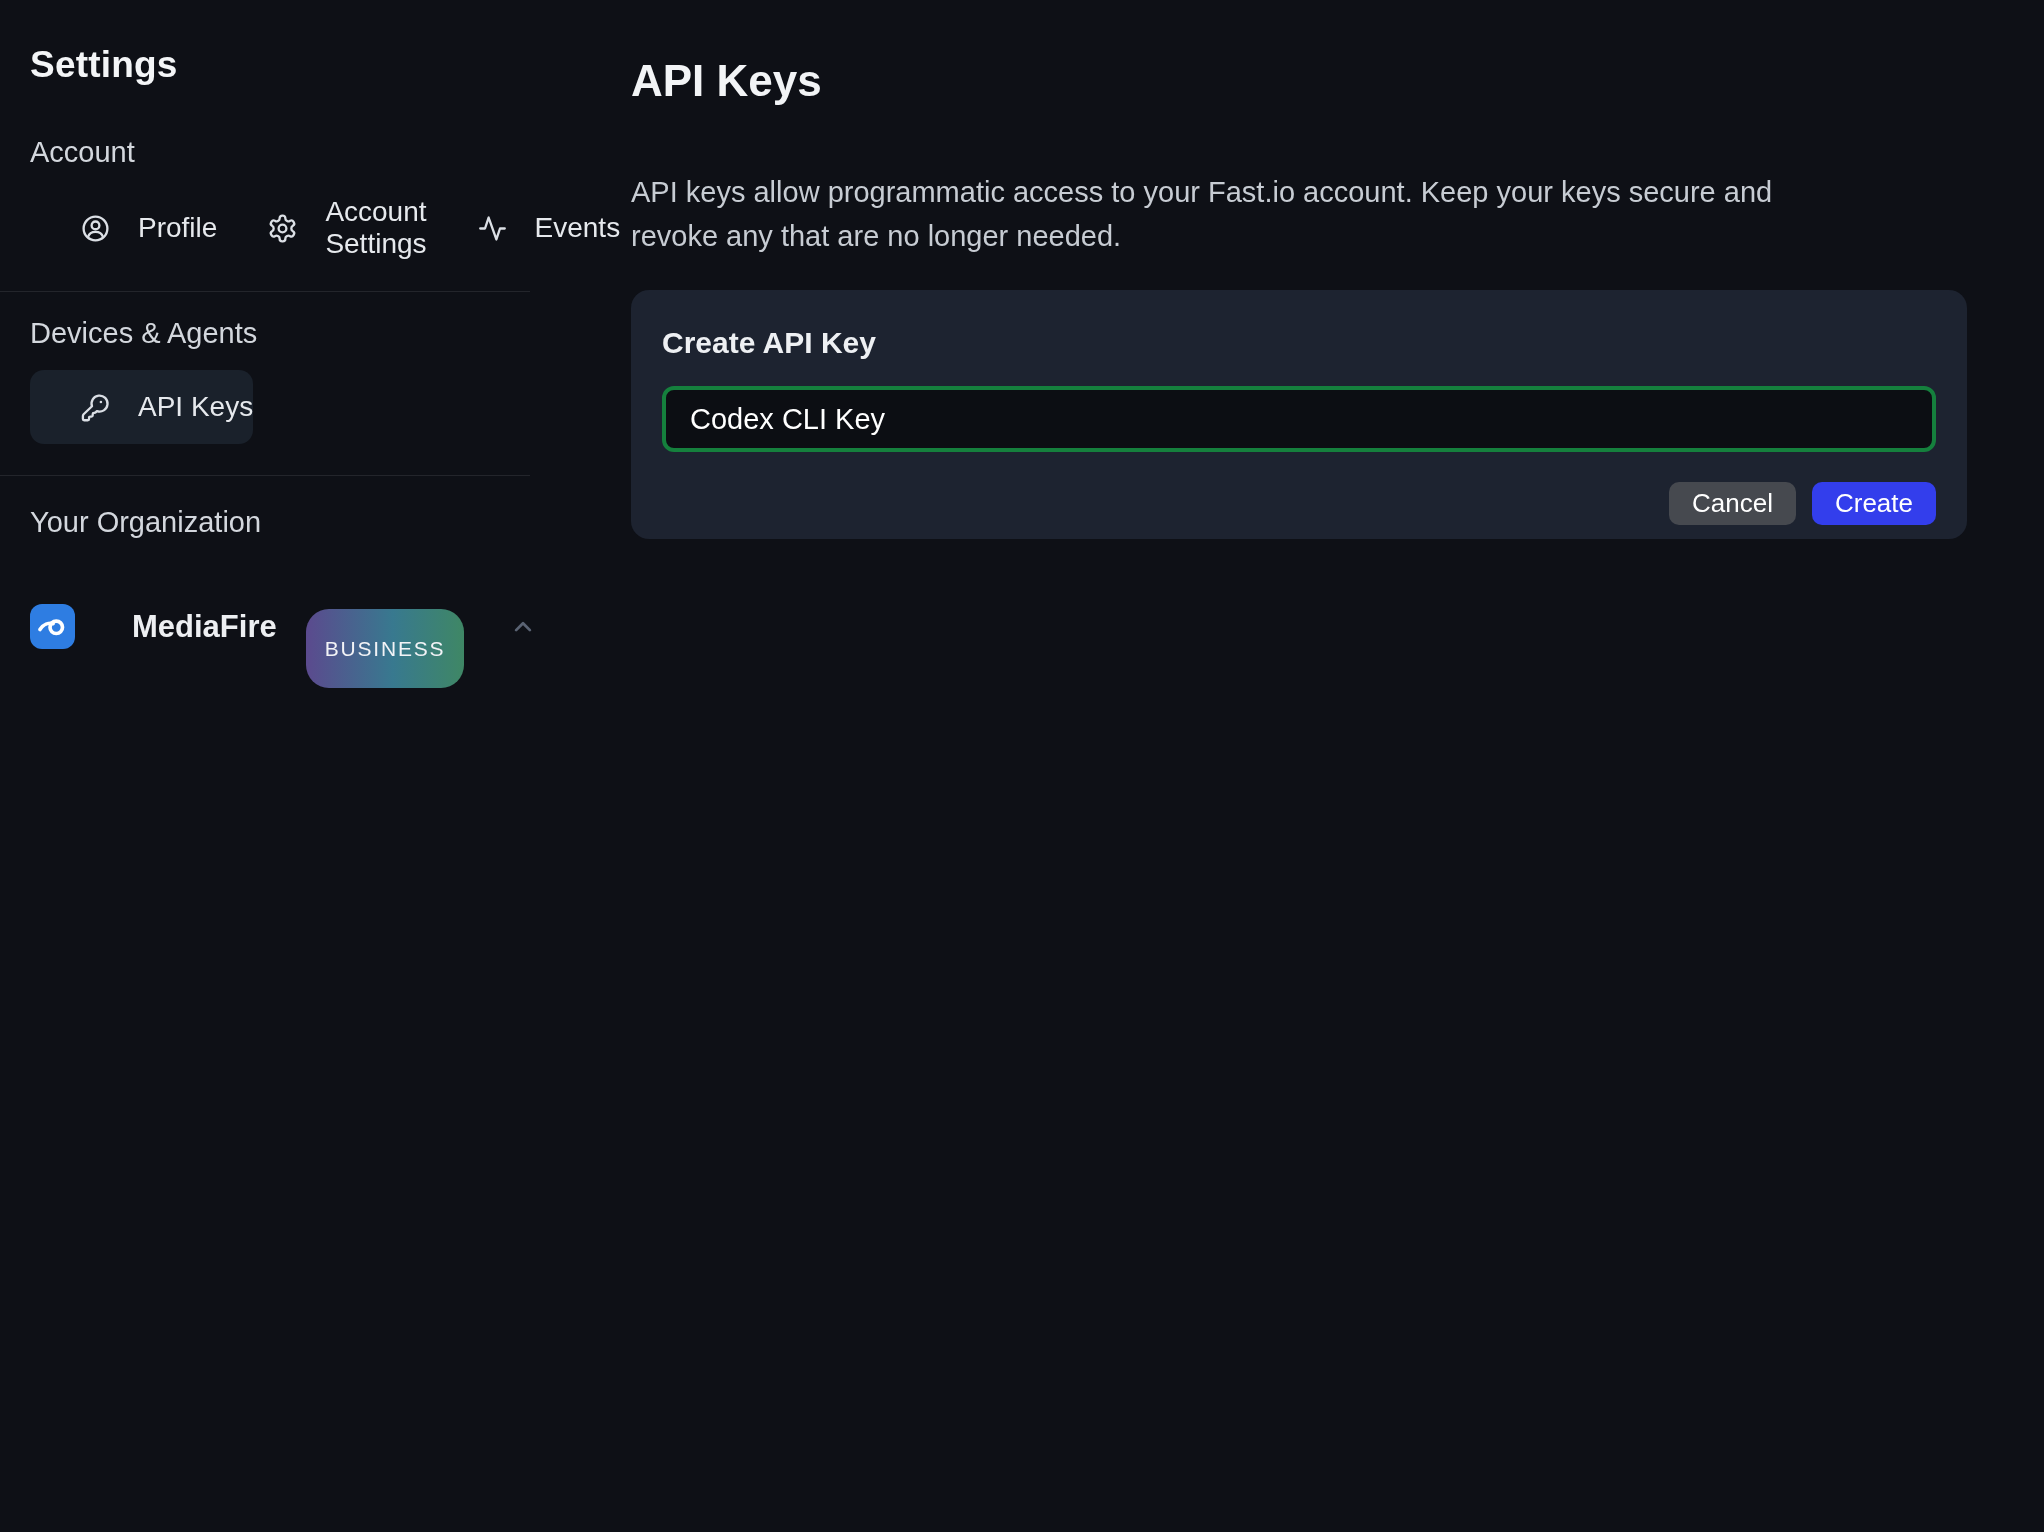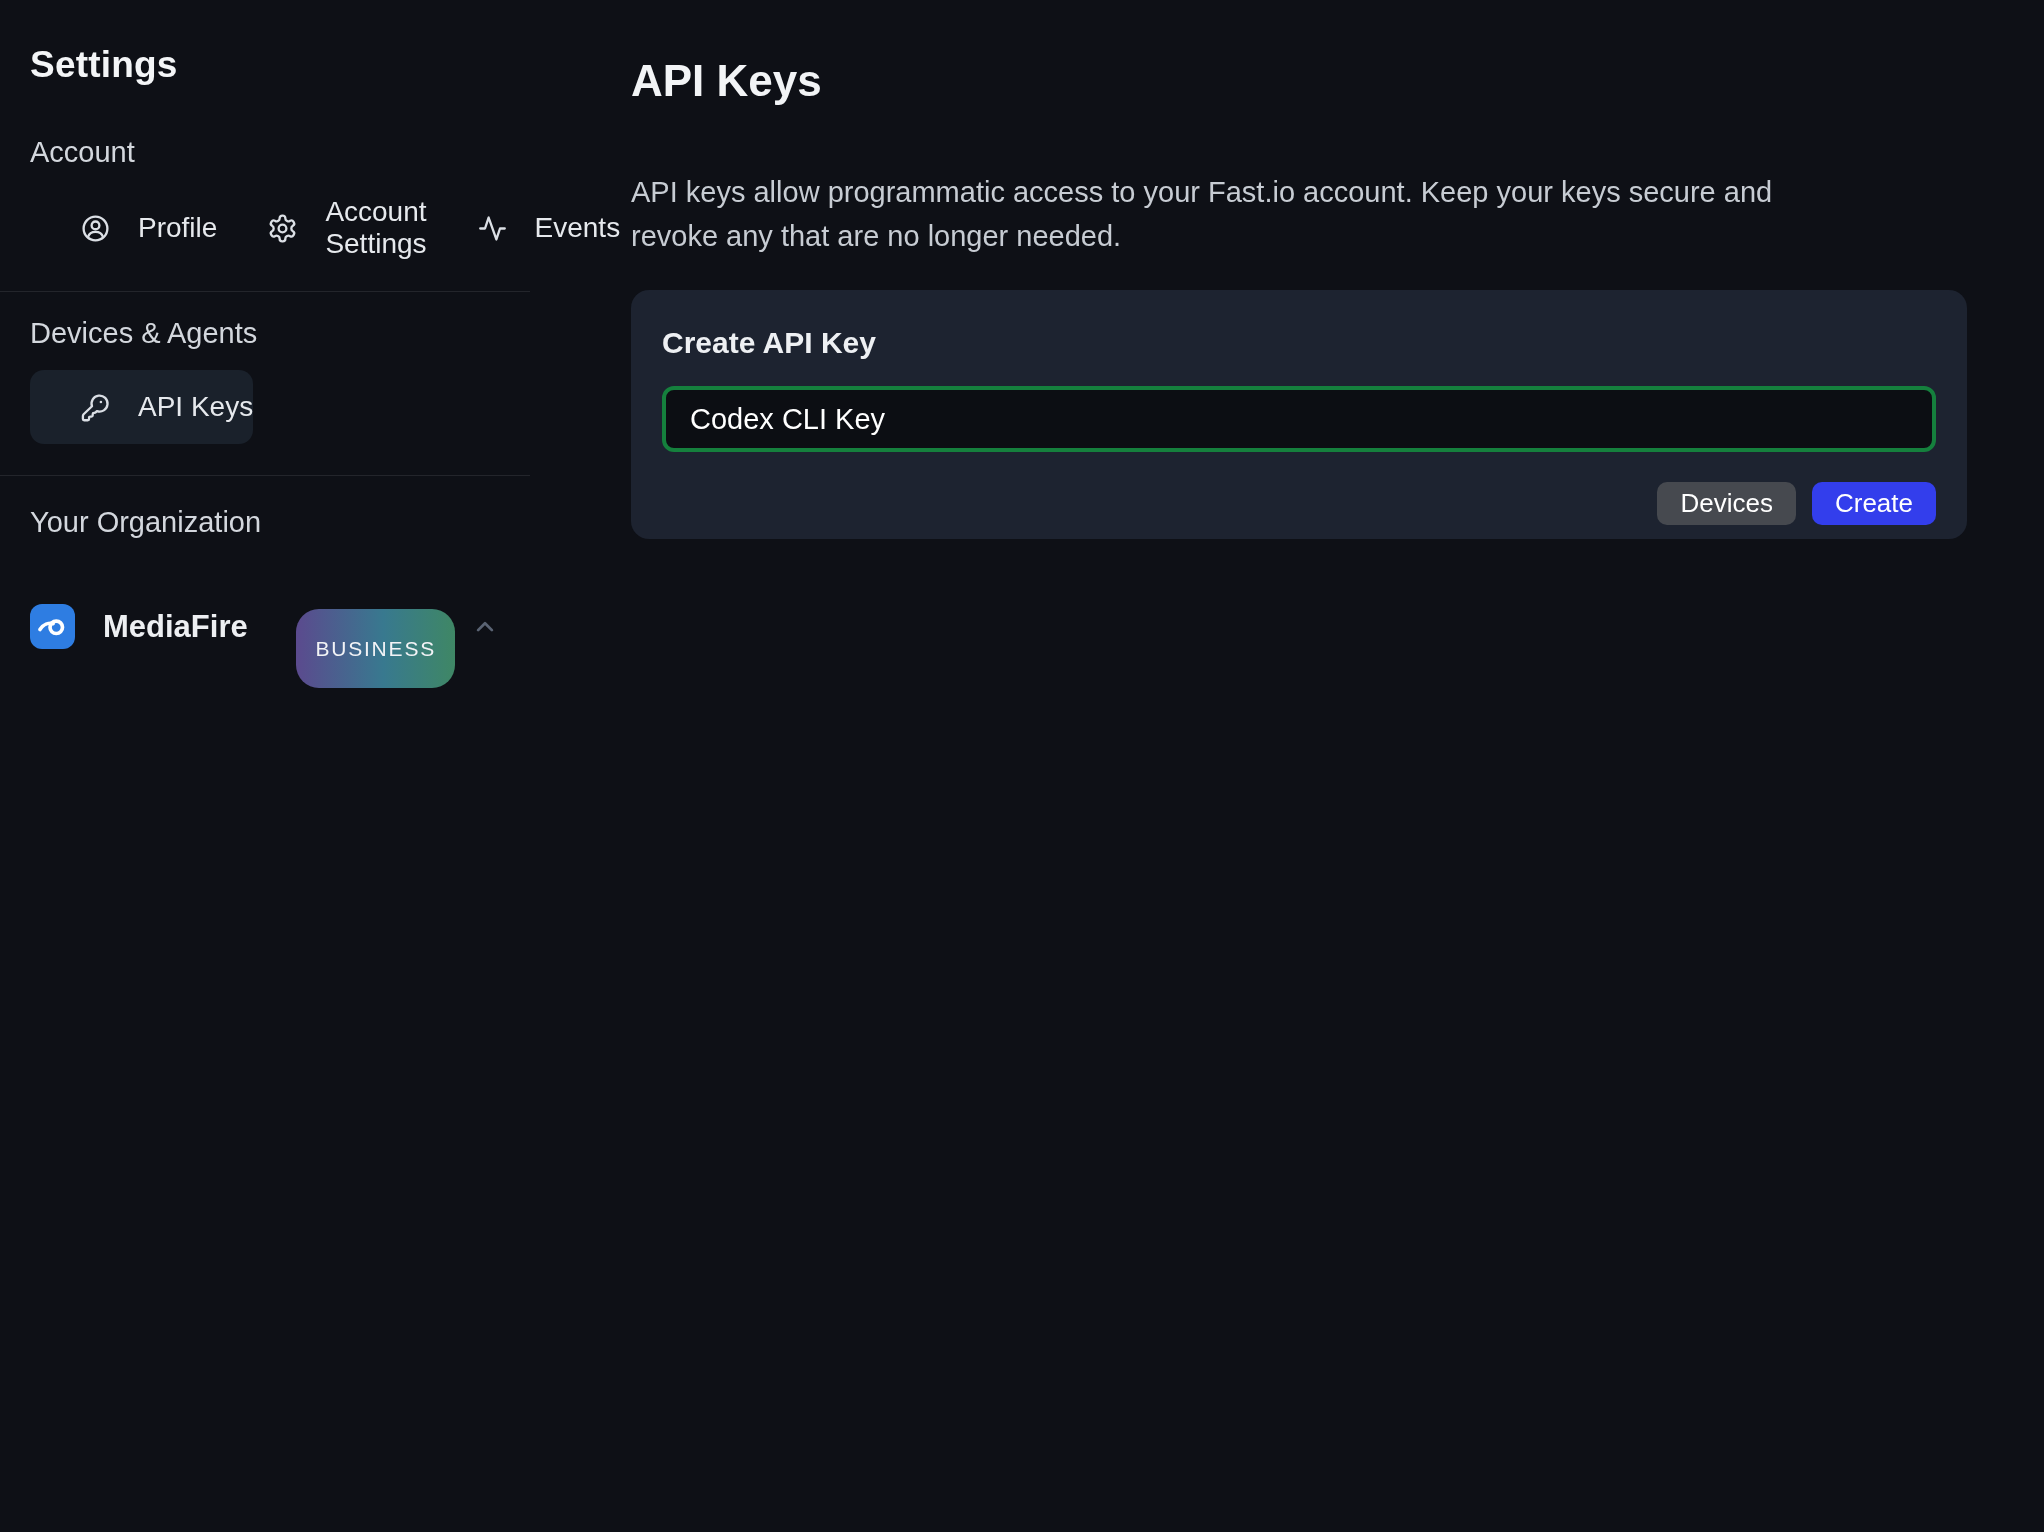--- a/index.html
+++ b/index.html
@@ -15,21 +15,21 @@
   .sb-section-label{margin-top:50px;font-size:29px;font-weight:400;color:#d3d7dd;}
   .sb-section-label.tight{margin-top:25px;}
   .sb-items{margin-top:22px;display:flex;flex-direction:row;}
   .sb-items.tight{margin-top:20px;}
   .sb-item{display:flex;align-items:center;height:74px;border-radius:14px;padding-left:50px;gap:27px;color:#e6e9ed;cursor:pointer;}
   .sb-item.selected{background:#1a212b;}
   .sb-item svg{width:31px;height:31px;flex:0 0 auto;color:#dbdfe5;}
   .sb-label{font-size:28px;}
   .sb-divider{height:1px;background:rgba(255,255,255,.09);margin:26px -30px 0;}
   .sb-divider.d2{margin-top:31px;}
-  .org-row{margin-top:26px;display:flex;align-items:center;cursor:pointer;}
+  .org-row{margin-top:26px;display:flex;align-items:center;cursor:pointer;gap:29px;}
   .org-logo{width:45px;height:45px;border-radius:12px;background:var(--mediafire-blue,#2e7de2);display:flex;align-items:center;justify-content:center;flex:0 0 auto;}
   .org-logo svg{width:34px;height:34px;}
   .org-name{margin-left:28px;font-size:31px;font-weight:600;color:#edeff2;}
   .org-badge{margin-left:auto;height:47px;padding:16px 19px;border-radius:23px;display:flex;align-items:center;
     font-size:21px;letter-spacing:1.8px;color:#f2f3f6;
     background:linear-gradient(90deg,var(--badge-from,#5b4a8e),var(--badge-mid,#38798f) 55%,var(--badge-to,#3f8765));margin-top:44px;}
   .org-chevron{margin-left:15px;color:#5a6373;display:flex;}
   .org-chevron svg{width:30px;height:30px;}
   
   .main{position:absolute;left:631px;top:0;width:1336px;}
@@ -117,19 +117,19 @@
     <h1 class="page-title">API Keys</h1>
     <div class="desc">
       <div>API keys allow programmatic access to your Fast.io account. Keep your keys secure and</div>
       <div>revoke any that are no longer needed.</div>
     </div>
 
     <section class="card">
       <h2 class="card-title">Create API Key</h2>
       <input class="key-input" type="text" value="Codex CLI Key" style="">
       <div class="actions">
-        <button class="btn btn-cancel">Devices</button>
+        <button class="btn btn-cancel">Cancel</button>
         <button class="btn btn-create">Create</button>
       </div>
     </section>
   </main>
 
 </div>
 
 </body></html>

